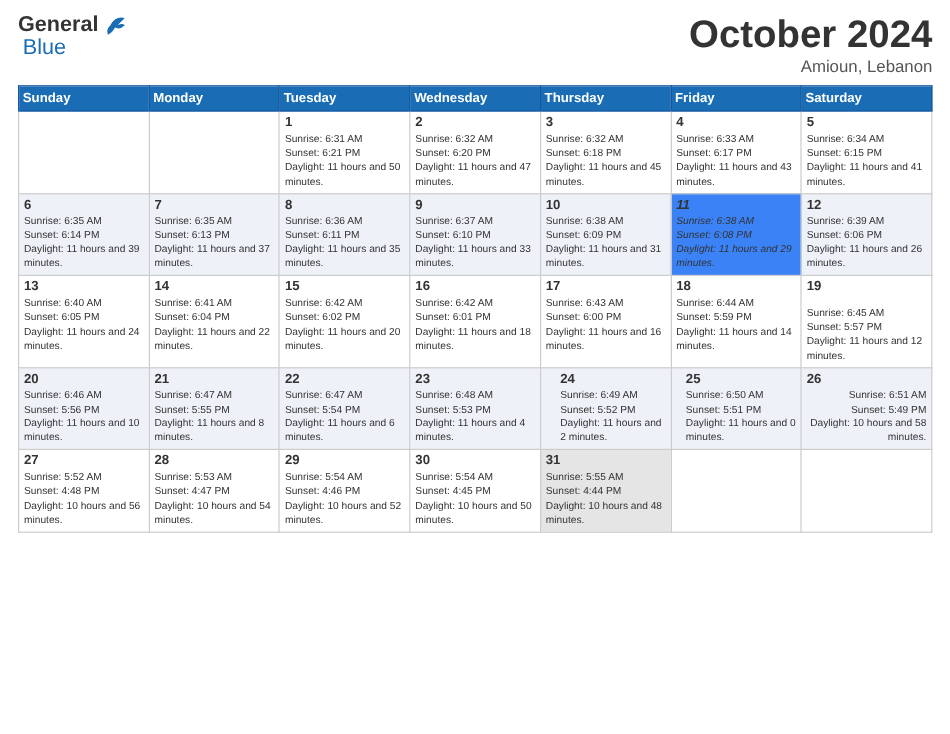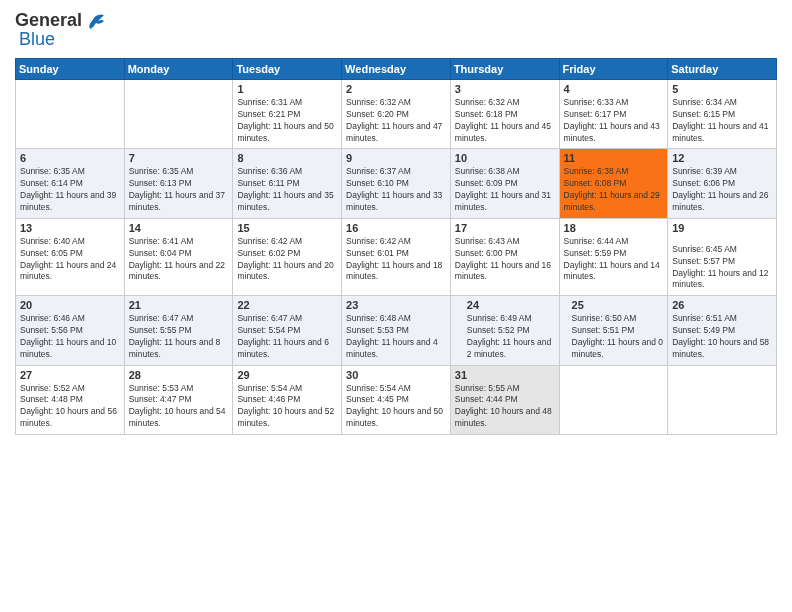--- a/index.html
+++ b/index.html
@@ -89,20 +89,24 @@
       <div style="display:flex; align-items:center;">
         <span class="logo-general" style="font-size:18px; font-weight:bold; color:#333;">General</span>
         <svg width="22" height="20" viewBox="0 0 22 20" style="margin-left:2px;">
           <path d="M8 10 Q12 2 20 4 Q16 8 14 10 Q18 8 20 10 Q16 14 12 12 Q10 16 6 18 Q4 14 8 10Z" fill="#1a6db5"></path>
         </svg>
       </div>
       <div style="display:flex; margin-top:-2px;">
         <span style="font-size:18px; font-weight:normal; color:#1a6db5; margin-left:4px;">Blue</span>
       </div>
     </div>
+    <div class="title-section">
+      <div class="month-title">October 2024</div>
+      <div class="location">Amioun, Lebanon</div>
+    </div>
   </div>
 
   <table class="calendar">
     <thead>
       <tr>
       <th>Sunday</th>
           <th>Monday</th>
           <th>Tuesday</th>
           <th>Wednesday</th>
           <th>Thursday</th>
@@ -149,21 +153,21 @@
             <span style="display: block; line-height: 1.4;">Sunrise: 6:36 AM<br>Sunset: 6:11 PM<br>Daylight: 11 hours and 35 minutes.</span>
           </td>
           <td style="background: rgb(238, 242, 248);">
             <span class="day-num">9</span>
             <span style="display: block; line-height: 1.4;">Sunrise: 6:37 AM<br>Sunset: 6:10 PM<br>Daylight: 11 hours and 33 minutes.</span>
           </td>
           <td style="background: rgb(238, 242, 248);">
             <span class="day-num">10</span>
             <span style="display: block; line-height: 1.4;">Sunrise: 6:38 AM<br>Sunset: 6:09 PM<br>Daylight: 11 hours and 31 minutes.</span>
           </td>
-          <td style="background: #f97316;">
+          <td style="background: #3b82f6; font-style: italic;">
             <span class="day-num">11</span>
             <span style="display: block; line-height: 1.4;">Sunrise: 6:38 AM<br>Sunset: 6:08 PM<br>Daylight: 11 hours and 29 minutes.</span>
           </td>
           <td style="background: rgb(238, 242, 248);">
             <span class="day-num">12</span>
             <span style="display: block; line-height: 1.4;">Sunrise: 6:39 AM<br>Sunset: 6:06 PM<br>Daylight: 11 hours and 26 minutes.</span>
           </td>
         </tr>
         <tr>
           <td style="background: rgb(255, 255, 255);">
@@ -215,21 +219,21 @@
           <td style="background: rgb(238, 242, 248); padding-left: 16px;">
             <span class="day-num">24</span>
             <span style="display: block; line-height: 1.4;">Sunrise: 6:49 AM<br>Sunset: 5:52 PM<br>Daylight: 11 hours and 2 minutes.</span>
           </td>
           <td style="background: rgb(238, 242, 248); padding-left: 12px;">
             <span class="day-num">25</span>
             <span style="display: block; line-height: 1.4;">Sunrise: 6:50 AM<br>Sunset: 5:51 PM<br>Daylight: 11 hours and 0 minutes.</span>
           </td>
           <td style="background: rgb(238, 242, 248);">
             <span class="day-num">26</span>
-            <span style="display: block; line-height: 1.4;">Sunrise: 6:51 AM<br>Sunset: 5:49 PM<br>Daylight: 10 hours and 58 minutes.</span>
+            <span style="display: block; line-height: 1.4; text-align: right;">Sunrise: 6:51 AM<br>Sunset: 5:49 PM<br>Daylight: 10 hours and 58 minutes.</span>
           </td>
         </tr>
         <tr>
           <td style="background: rgb(255, 255, 255);">
             <span class="day-num">27</span>
             <span style="display: block; line-height: 1.4;">Sunrise: 5:52 AM<br>Sunset: 4:48 PM<br>Daylight: 10 hours and 56 minutes.</span>
           </td>
           <td style="background: rgb(255, 255, 255);">
             <span class="day-num">28</span>
             <span style="display: block; line-height: 1.4;">Sunrise: 5:53 AM<br>Sunset: 4:47 PM<br>Daylight: 10 hours and 54 minutes.</span>

